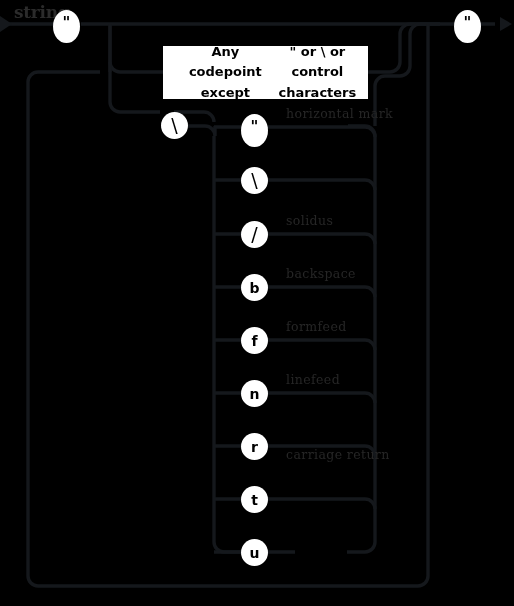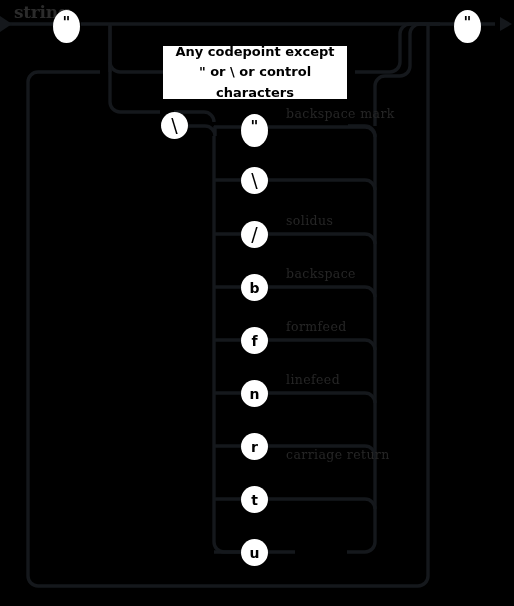--- a/index.html
+++ b/index.html
@@ -20,22 +20,22 @@
     position:absolute;width:27px;height:27px;border-radius:50%;
     background:#fff;color:#000;display:flex;align-items:center;
     justify-content:center;font-family:"DejaVu Sans","Liberation Sans",sans-serif;
     font-size:14px;font-weight:600;line-height:1;
   }
   .node-circle.glyph-quote{font-size:15px;padding-bottom:6px;}
   .node-circle.glyph-rsol,.node-circle.glyph-sol{font-size:19px;font-weight:400;}
   .term-box{
     position:absolute;background:#fff;color:#000;
     font-family:"DejaVu Sans","Liberation Sans",sans-serif;
-    font-weight:bold;display:flex;flex-direction:column;
-    align-items:center;justify-content:center;text-align:center;
+    font-weight:bold;display:flex;flex-direction:row;
+    align-items:center;justify-content:center;text-align:center;padding-left:21px;
   }
   .term-box.wide{font-size:13px;line-height:1.55;}
   .term-box.narrow{font-size:15px;line-height:1.35;}
   .term-box .ln{display:block;}
 </style>
 </head>
 <body>
 
 <div id="stage">
 
@@ -123,21 +123,21 @@
   <div class="node-circle" style="left:241px;top:433px;">
     <span>r</span>
     </div>
   <div class="node-circle" style="left:241px;top:486px;">
     <span>t</span>
     </div>
   <div class="node-circle" style="left:241px;top:539px;">
     <span>u</span>
     </div>
 
-  <div class="rail-label" style="left:286px;top:106px;">backspace mark</div>
+  <div class="rail-label" style="left:286px;top:106px;">horizontal mark</div>
   <div class="rail-label" style="left:286px;top:213px;">solidus</div>
   <div class="rail-label" style="left:286px;top:266px;">backspace</div>
   <div class="rail-label" style="left:286px;top:319px;">formfeed</div>
   <div class="rail-label" style="left:286px;top:372px;text-align:right;">linefeed</div>
   <div class="rail-label" style="left:286px;top:447px;">carriage return</div>
 
 
 </div>
 
 </body></html>

